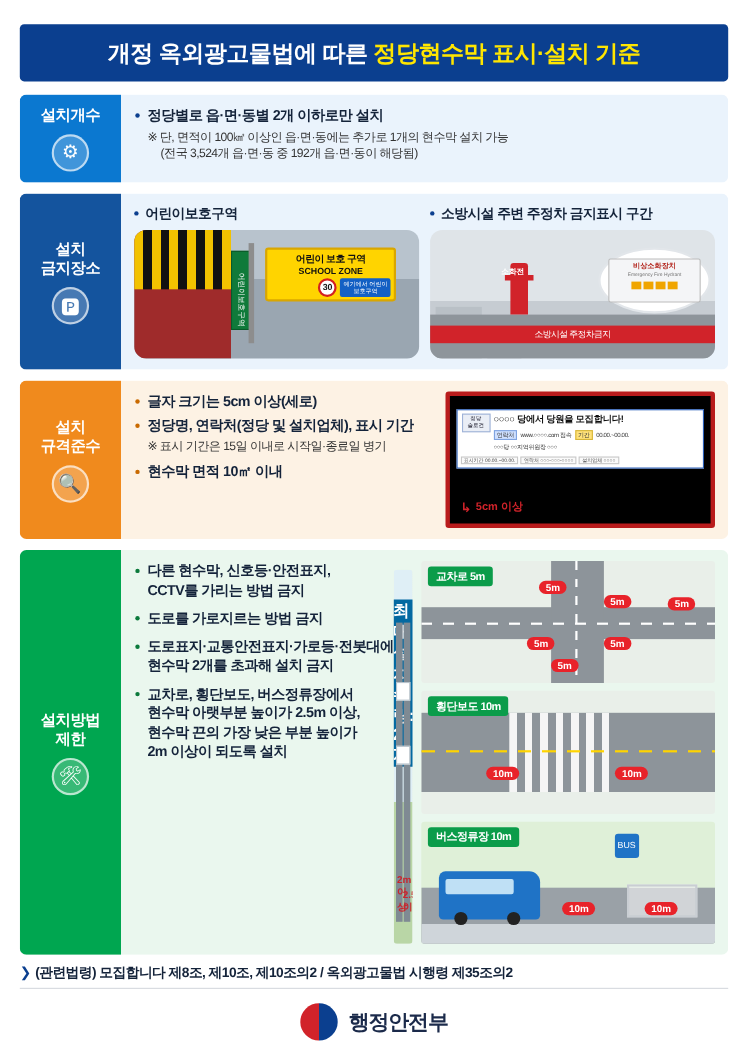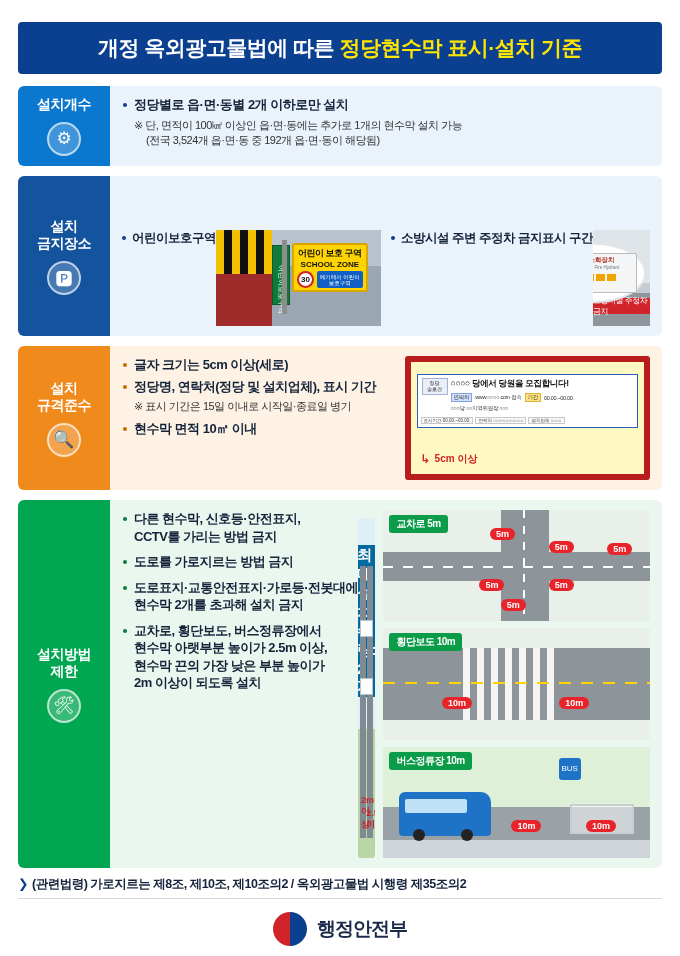--- a/index.html
+++ b/index.html
@@ -71,26 +71,26 @@
   ul.bl.green > li::before { background:#0b7a3b; }
   ul.bl.orange > li::before { background:#c96a00; }
   .note { font-size:11px; font-weight:normal; color:#333; letter-spacing:-0.5px; line-height:1.4; padding-left:2px; }
   .note.ind { padding-left:12px; }
 
   
   .s1 { padding-top:2px; }
 
   
   .s2cols { display:flex; gap:10px; height:100%; }
-  .s2col { flex:1; display:flex; flex-direction:row;margin-top:44px; }
+  .s2col { flex:1; display:flex; flex-direction:column; }
   .s2head { font-size:12.5px; font-weight:bold; color:#14233a; letter-spacing:-0.5px; position:relative; padding-left:10px; margin-bottom:6px; }
   .s2head::before { content:""; position:absolute; left:0; top:6px; width:4px; height:4px; border-radius:50%; background:#0b3f8f; }
 
   
-  .photo { flex:1; border-radius:0; overflow:hidden; position:relative; background:#cfd6dd; }
+  .photo { flex:1; border-radius:11px; overflow:hidden; position:relative; background:#cfd6dd; }
   .szone { background: linear-gradient(#b8c3cd 0%, #b8c3cd 38%, #9aa6b1 38%, #9aa6b1 100%); }
   .sz-bldg { position:absolute; left:0; top:0; width:34%; height:100%; background:#9f2b2b; }
   .sz-stripes { position:absolute; left:0; top:0; width:34%; height:46%;
      background: repeating-linear-gradient(90deg,#f2c200 0 8px,#111 8px 16px); }
   .sz-pole { position:absolute; left:40%; top:10%; width:5px; height:78%; background:#8d8d8d; }
   .sz-vsign { position:absolute; left:34%; top:16%; width:18px; height:62%; background:#0f7a3a; border:1px solid #0a5a2a; }
   .sz-vsign span { display:block; transform:rotate(90deg); transform-origin:center; font-size:7px; color:#fff; white-space:nowrap; margin-top:22px; }
   .sz-sign { position:absolute; right:8%; top:14%; width:46%; background:#ffd400; border:2px solid #d9a600; border-radius:3px; padding:2px 3px; text-align:center; }
   .sz-sign .l1 { font-size:9px; font-weight:bold; color:#111; letter-spacing:-0.5px; }
   .sz-sign .l2 { font-size:8px; font-weight:bold; color:#111; }
@@ -109,21 +109,21 @@
   .f-box { width:84px; height:40px; background:#f4f5f7; border:1px solid #bbb; border-radius:2px; padding:2px; }
   .f-box .t { font-size:6.5px; font-weight:bold; color:#b3261e; text-align:center; }
   .f-box .t2 { font-size:4.5px; color:#777; text-align:center; }
   .f-box .leds { display:flex; gap:2px; justify-content:center; margin-top:4px; }
   .f-box .leds i { width:9px; height:7px; background:#f0a500; display:block; }
   .f-b { position:absolute; bottom:0; background:#b9c0c6; }
 
   
   .s3 { display:flex; gap:8px; height:100%; }
   .s3left { width:52%; }
-  .s3right { flex:1; background:#fef9c3; border:6px solid #b91c1c; border-radius:3px; position:relative; padding:6px; }
+  .s3right { flex:1; background:#000000; border:4px solid #b91c1c; border-radius:3px; position:relative; padding:6px; }
   .banner {
     border:1px solid #2b5fb8; background:#fff; height:54px; margin-top:6px; position:relative; padding:3px 4px;
   }
   .banner .bn-row { display:flex; gap:3px; align-items:flex-start; }
   .bn-tag { width:26px; background:#eaeef6; border:1px solid #9fb3d8; font-size:5px; text-align:center; line-height:1.25; color:#223; padding:1px 0; }
   .bn-main { flex:1; font-size:7.5px; color:#111; letter-spacing:-0.3px; }
   .bn-main .big { font-size:8.5px; font-weight:bold; }
   .bn-sub { display:flex; gap:3px; font-size:5.5px; color:#333; margin-top:3px; align-items:center; }
   .bn-chip { background:#ffe27a; border:1px solid #d7b63a; padding:0 2px; font-size:5.5px; }
   .bn-chip.blue { background:#cfe0ff; border-color:#7fa3e0; }
@@ -399,21 +399,21 @@
             <div class="bshelter"></div>
             <div class="pill" style="left:48%;top:66%">10m</div>
             <div class="pill" style="left:76%;top:66%">10m</div>
           </div>
         </div>
       </div>
     </div>
   </div>
 
   <div class="lawline">
-    <span class="chev">❯</span><span>(관련법령) 가로지르는 제8조, 제10조, 제10조의2 / 옥외광고물법 시행령 제35조의2</span>
+    <span class="chev">❯</span><span>(관련법령) 모집합니다 제8조, 제10조, 제10조의2 / 옥외광고물법 시행령 제35조의2</span>
   </div>
   <div class="divider"></div>
   <div class="footer">
     <div class="moisLogo"></div>
     <div class="moisText">행정안전부</div>
   </div>
 
 </div>
 
 </body></html>

